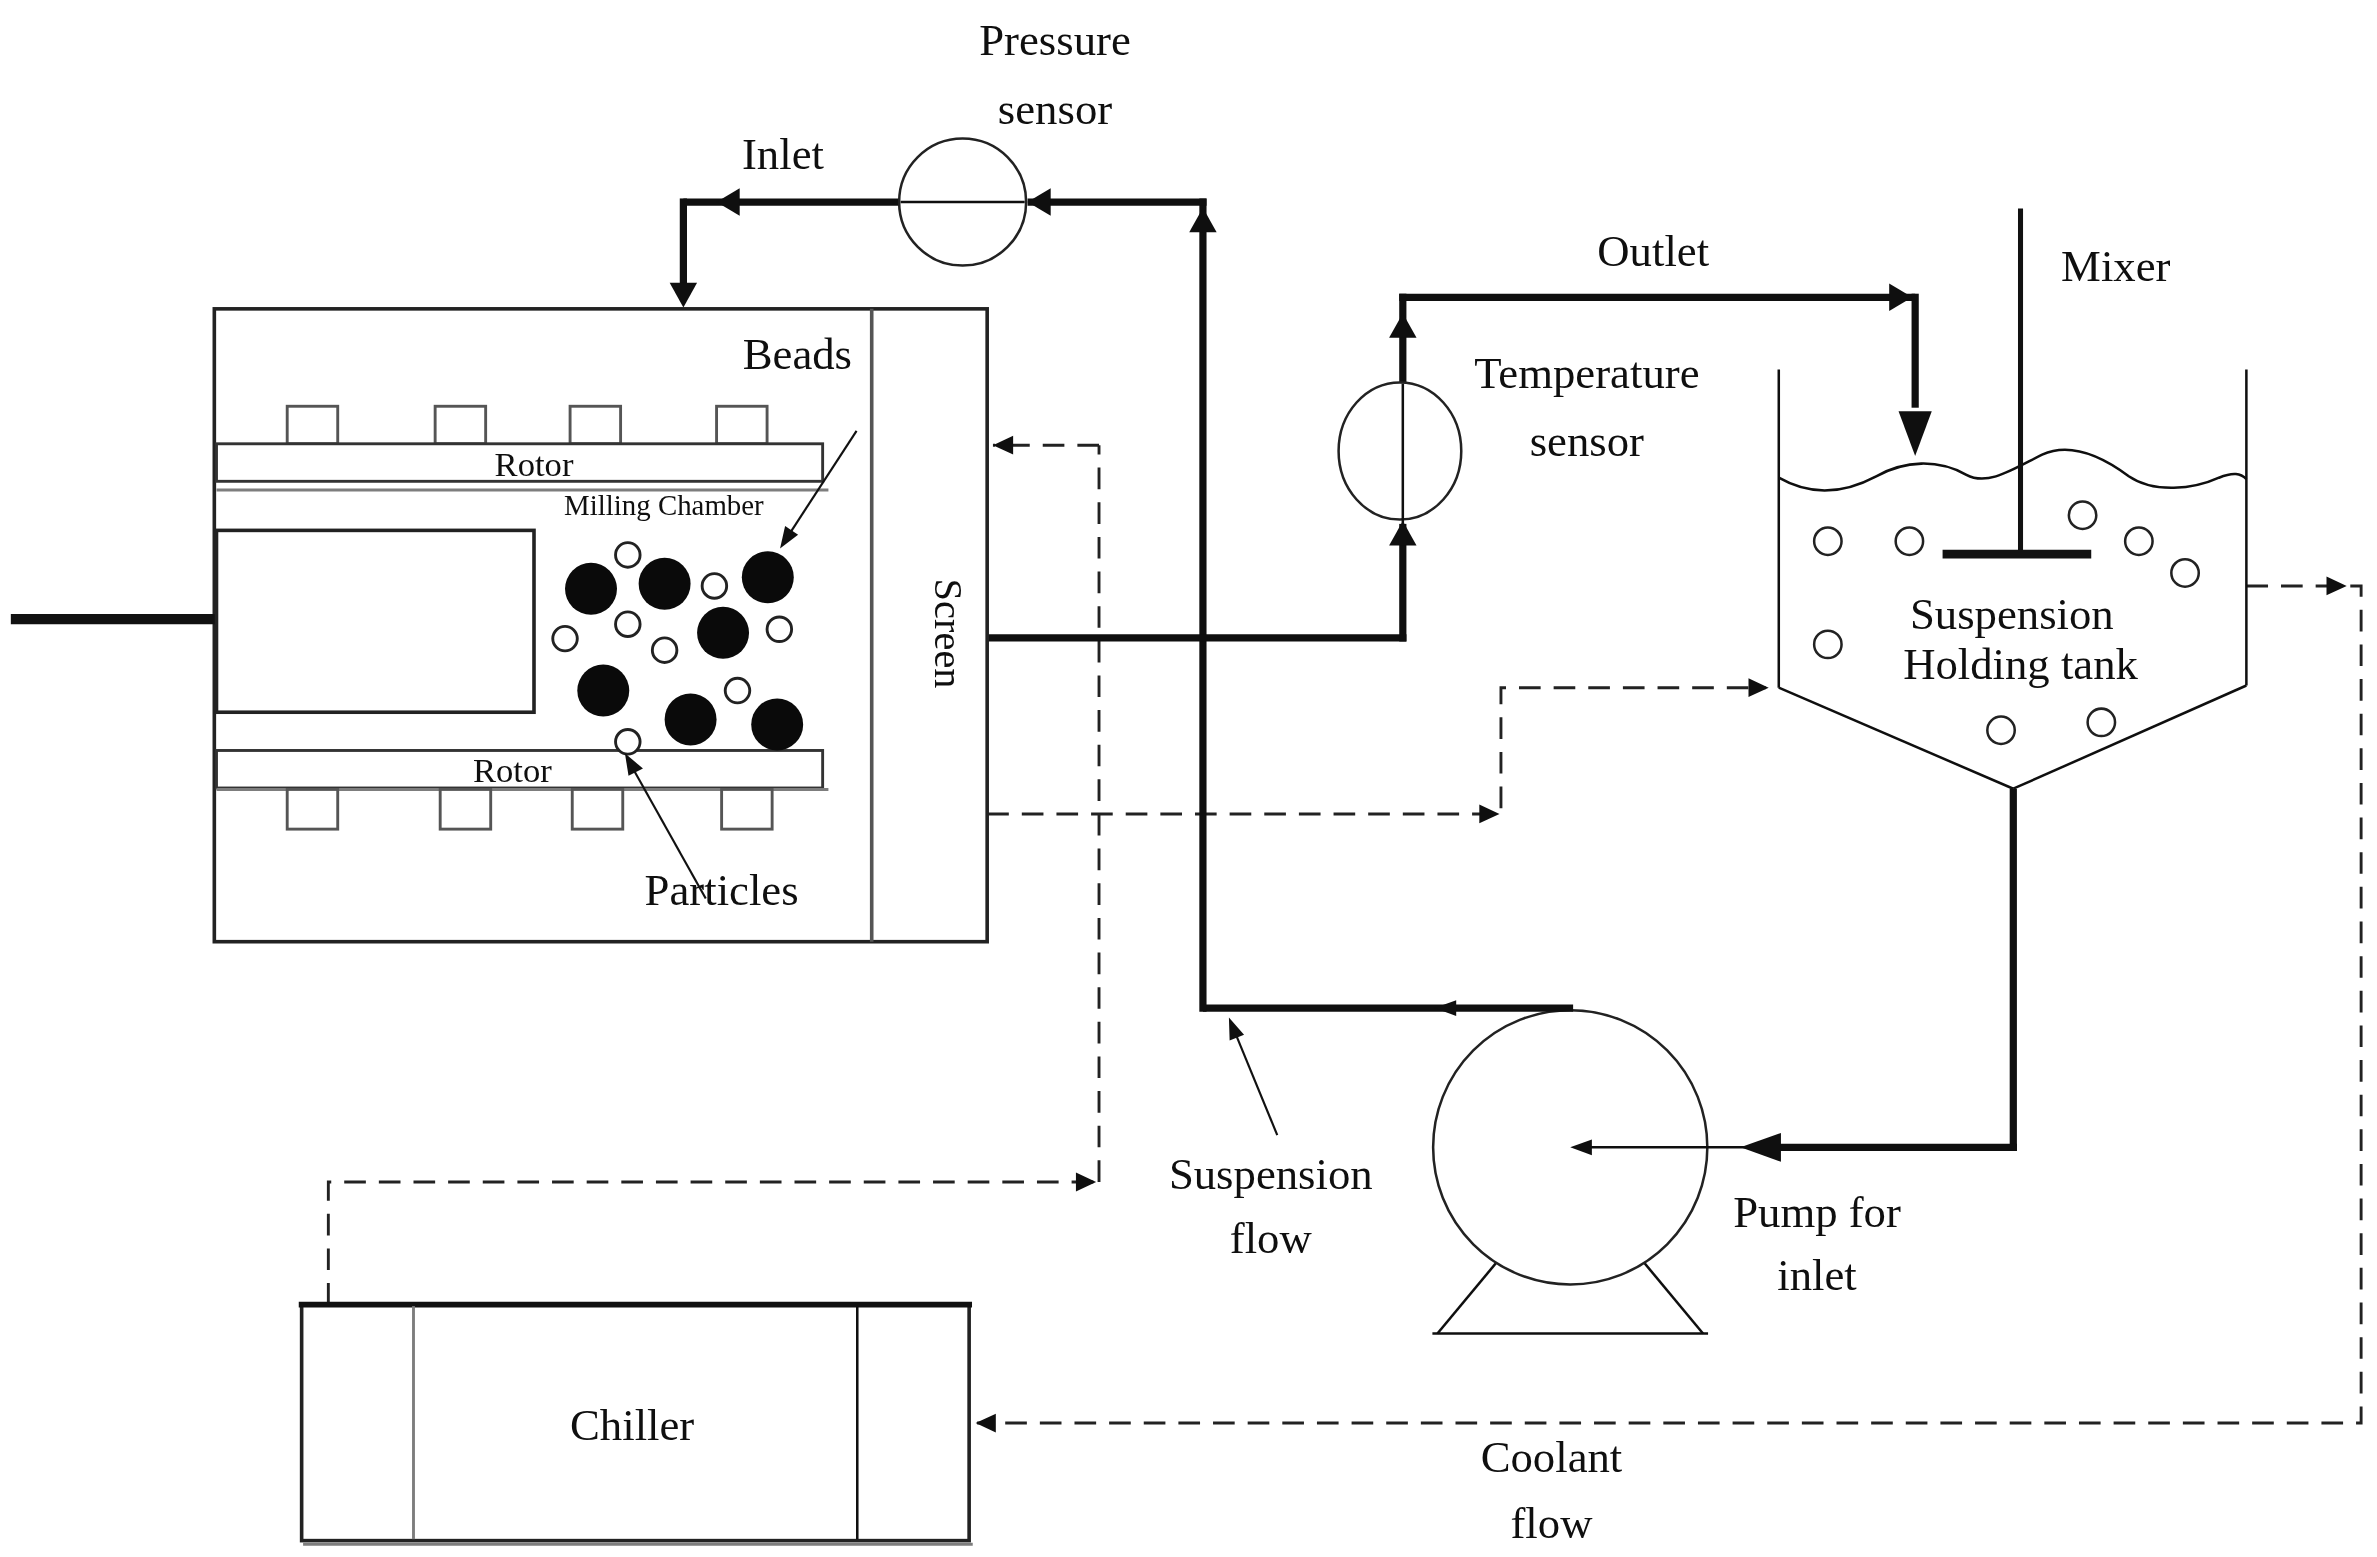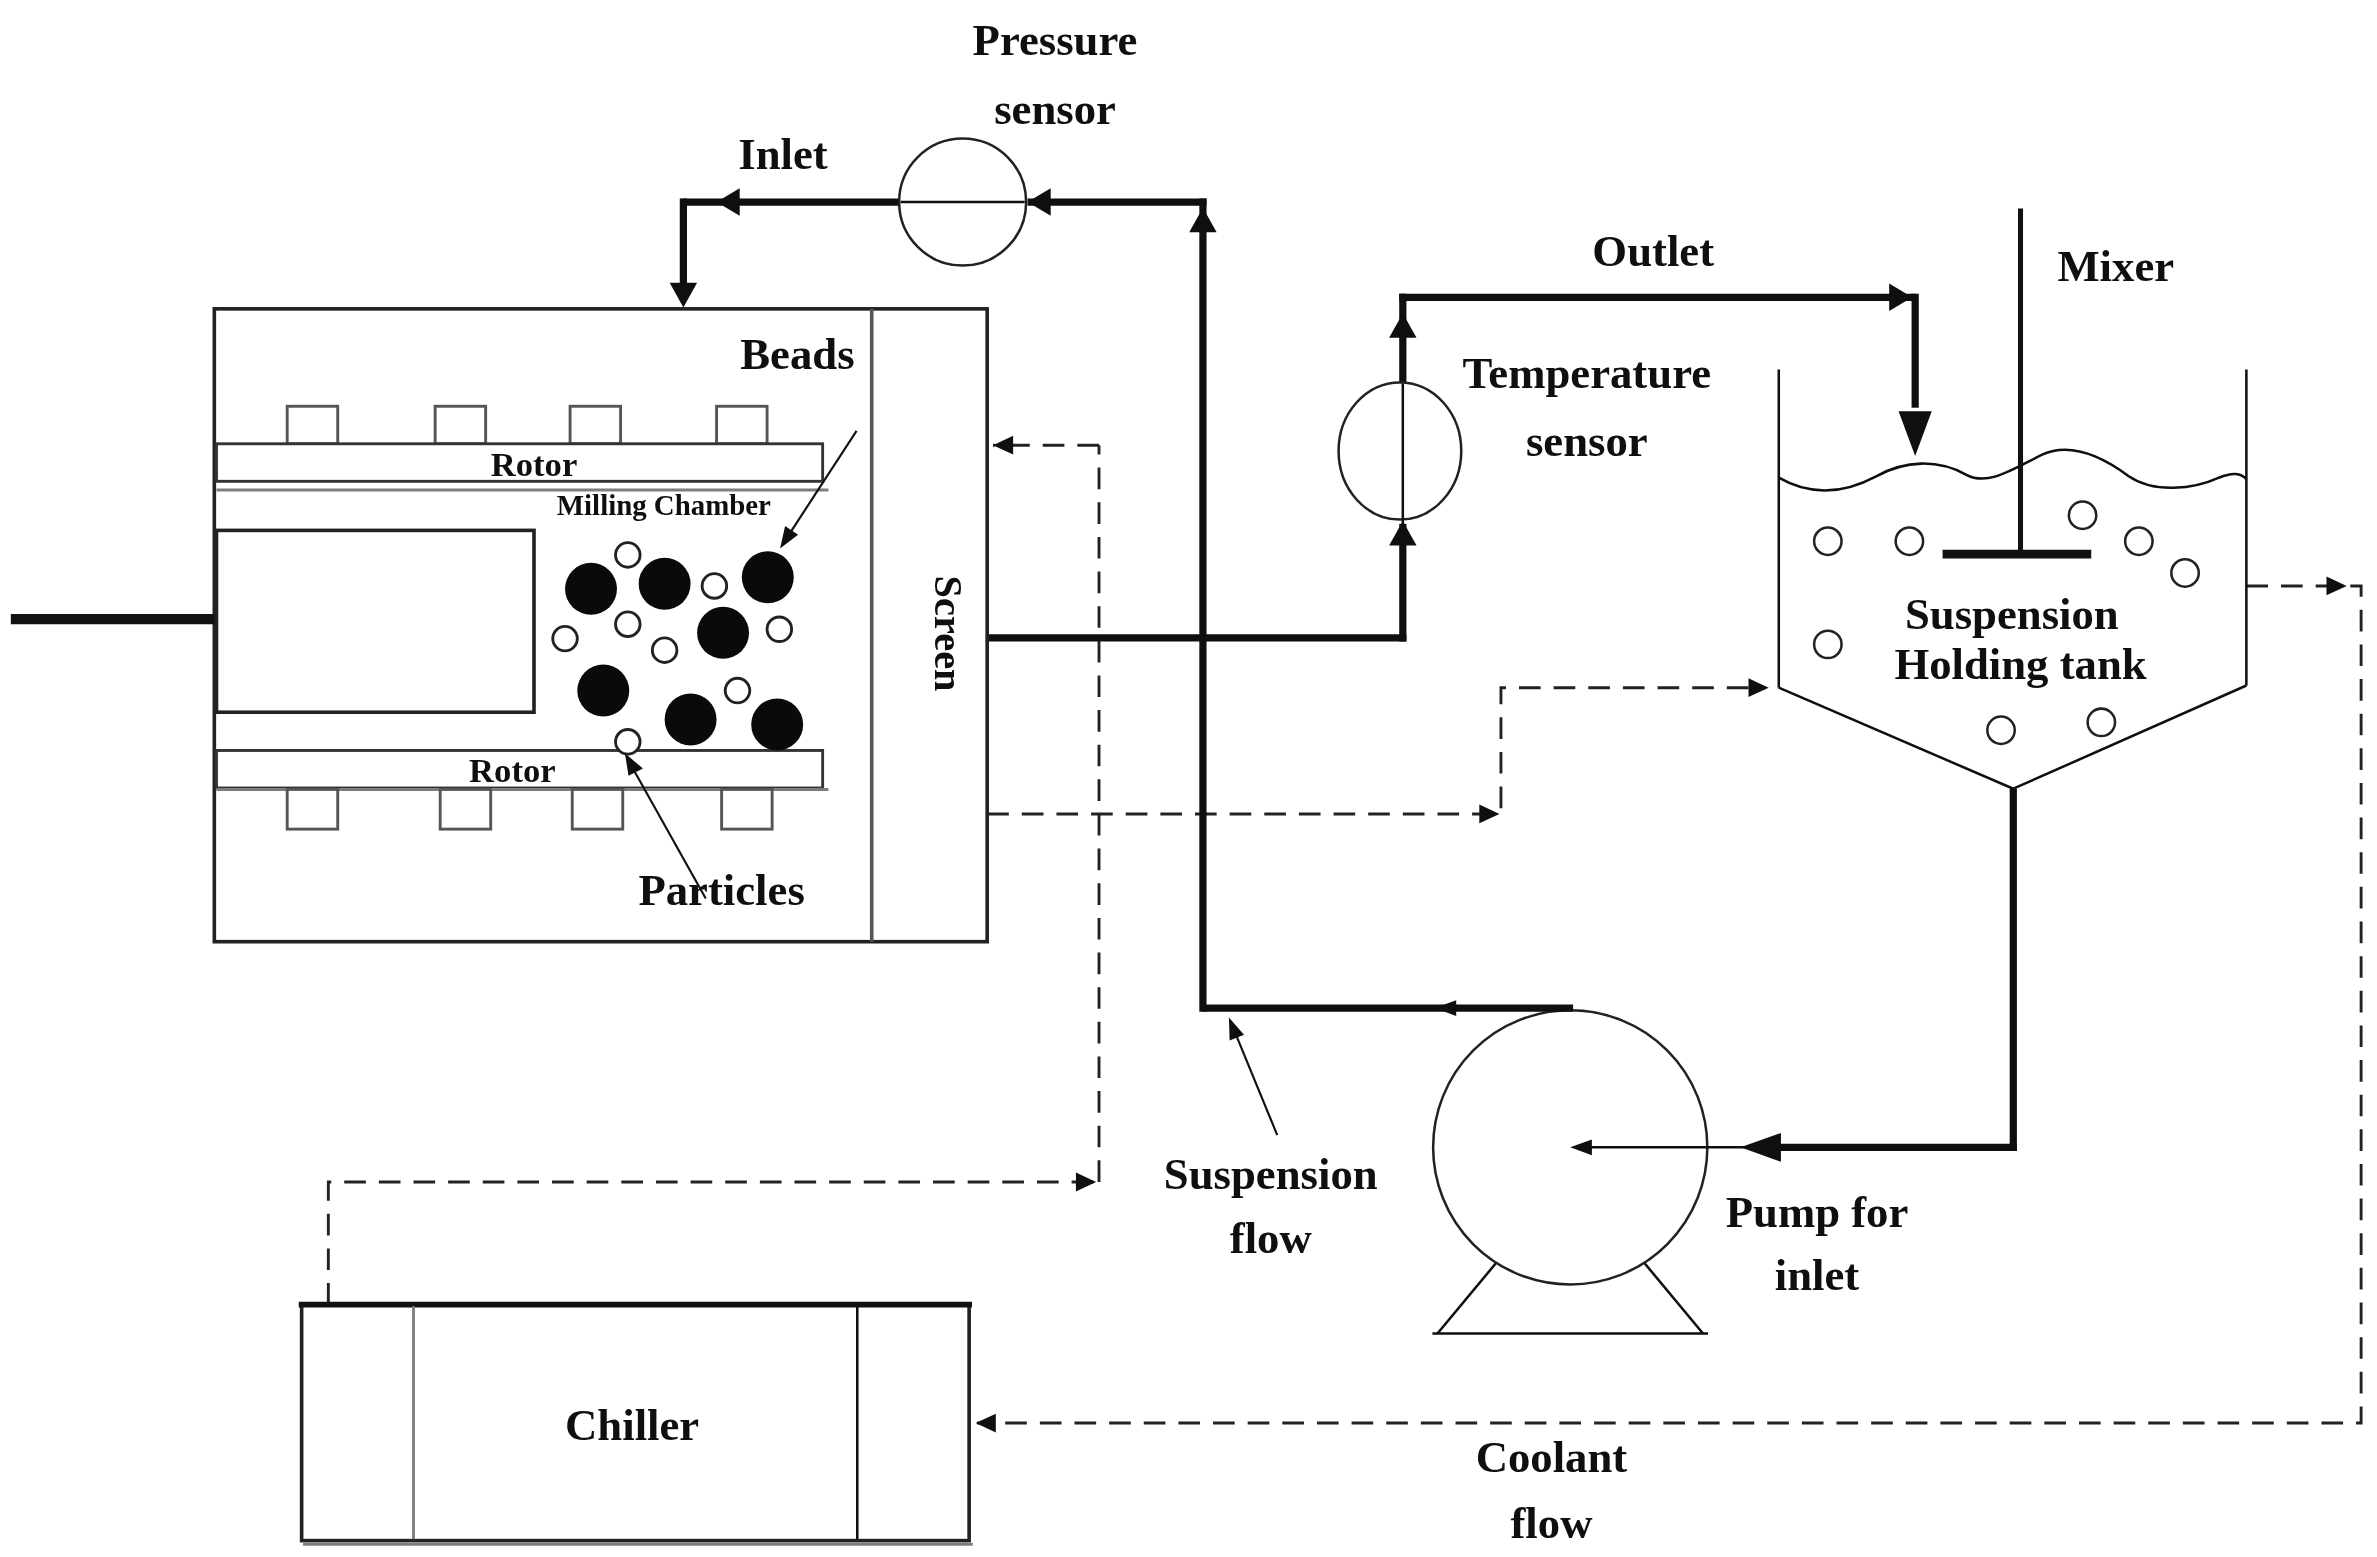--- a/index.html
+++ b/index.html
@@ -1,17 +1,17 @@
 <!DOCTYPE html>
 <html style="--ink: #0f0f0f; --shadow: #7d7d7d; --background: #ffffff;font-size:11.5px"><head>
 <meta charset="utf-8">
 <style>
   :root { --ink:#0f0f0f; --shadow:#7d7d7d; --background:#ffffff; }
   html,body { margin:0; padding:0; background:var(--background); }
-  .page { width:100%; max-width:2377px; margin:0 auto;font-weight:bold; }
+  .page { width:100%; max-width:2377px; margin:0 auto; }
   svg { display:block; width:100%; height:auto; background:var(--background); }
   text {
     font-family:"Liberation Serif","DejaVu Serif",serif;
     fill:var(--ink);
   }
   .lbl   { font-size:62px; }
   .lbl-sm{ font-size:40px; }
   .lbl-rt { font-size:48px; }
   .lbl-scr{ font-size:56px; }
   .thick { stroke:var(--ink); stroke-width:10; fill:none; }

